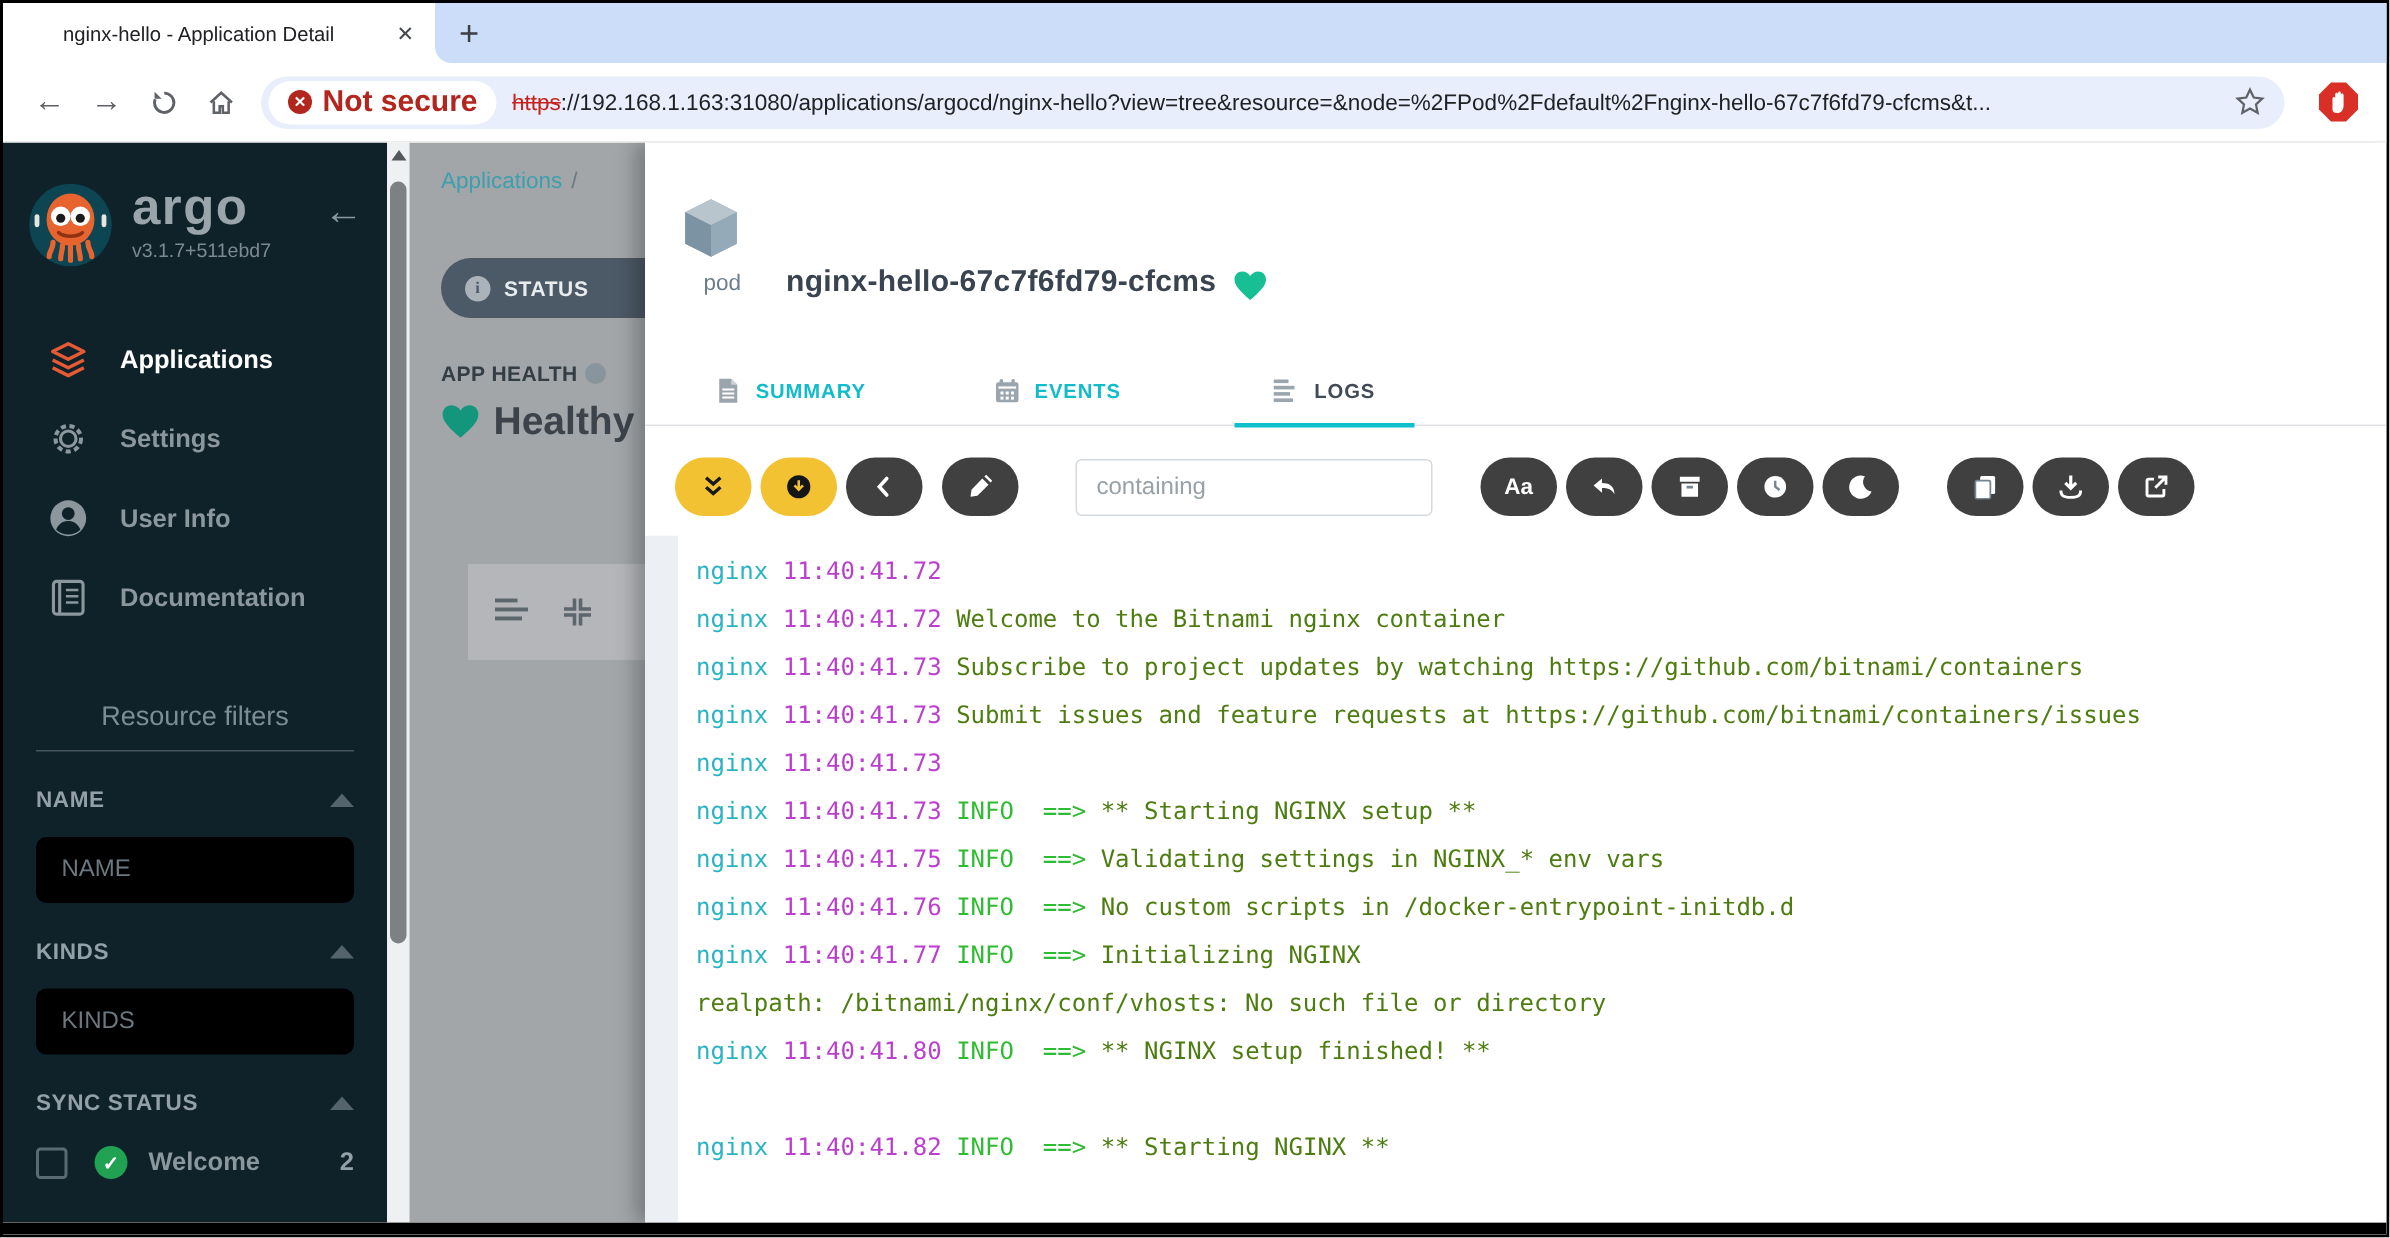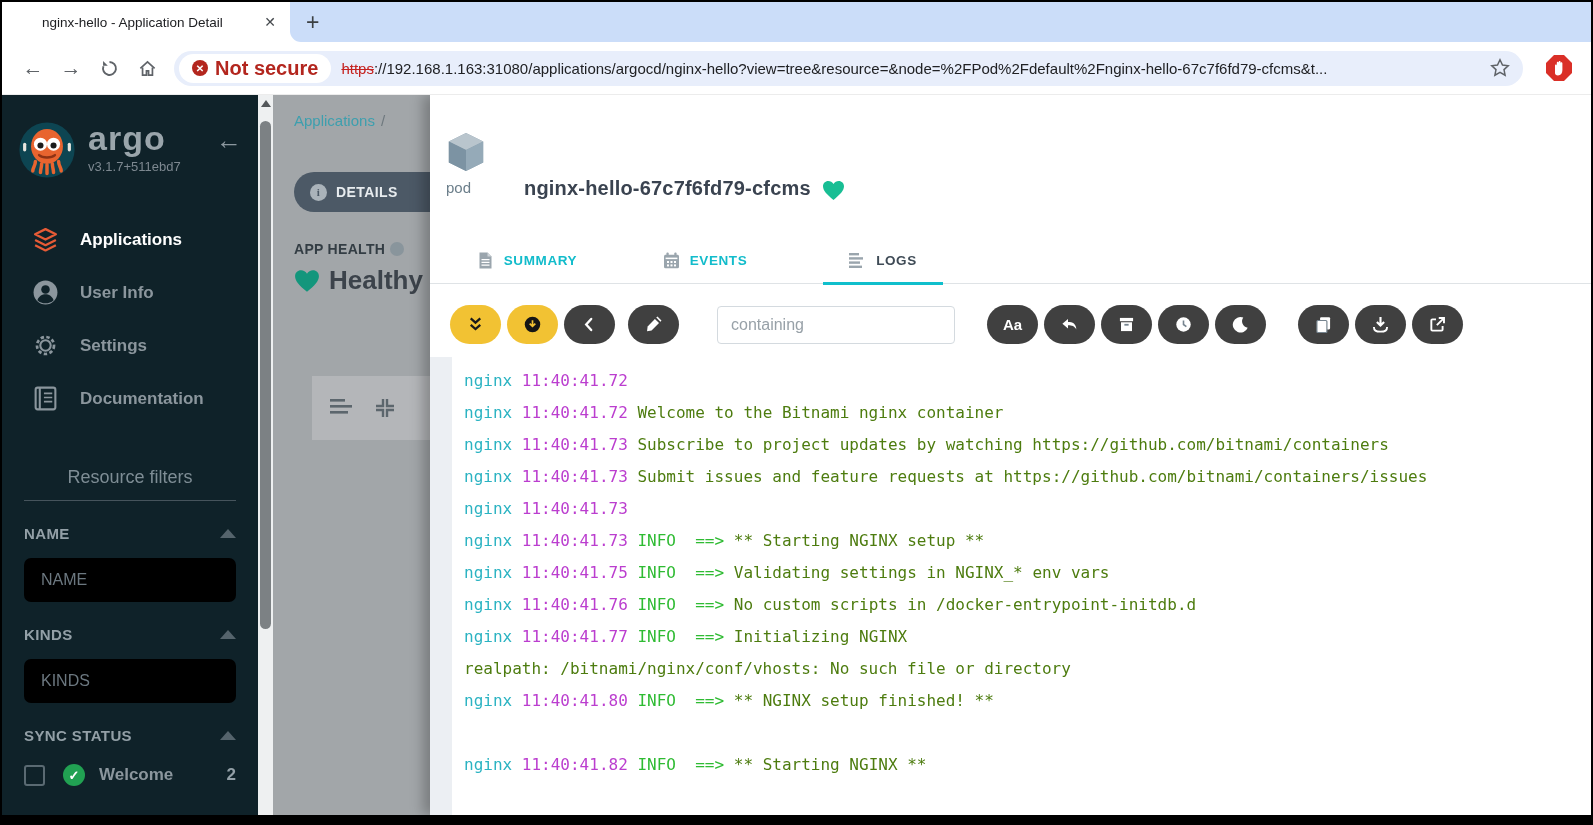--- a/index.html
+++ b/index.html
@@ -76,21 +76,21 @@
   .help-dot { width:14px; height:14px; border-radius:50%; background:#89959c; }
   .health-row { position:absolute; top:170px; left:21px; display:flex; align-items:center; gap:9px; font-size:26px; font-weight:700; color:#3c434b; white-space:nowrap; }
   .health-row svg { width:26px; height:24px; flex-shrink:0; }
   .tree-card { position:absolute; top:281px; left:39px; width:160px; height:64px; background:#b4b6b9; display:flex; align-items:center; gap:22px; padding-left:18px; }
   .tc-icon { width:22px; height:20px; }
   .tc-icon svg { width:100%; height:100%; }
 
   
   .panel { flex:1; background:#fff; box-shadow:-7px 0 12px rgba(0,0,0,.25); display:flex; flex-direction:column; overflow:hidden; position:relative; }
   .panel-header { height:142px; display:flex; padding:36px 0 0 16px; flex-shrink:0; }
-  .kind-block { width:48px; text-align:left; flex-shrink:0; }
+  .kind-block { width:48px; text-align:right; flex-shrink:0; }
   .kind-block svg { width:40px; height:42px; }
   .kind-label { font-size:15px; color:#6b7e8a; margin-top:2px; }
   .panel-title { display:flex; align-items:center; gap:11px; margin:9px 0 0 30px; font-size:20px; font-weight:700; color:#3a4350; letter-spacing:.2px; }
   .panel-title svg { width:23px; height:21px; margin-top:3px; }
 
   .tabbar { display:flex; border-bottom:1px solid #dfe3e6; flex-shrink:0; padding-left:8px; }
   .tab-cell { width:178px; display:flex; align-items:center; justify-content:center; gap:10px; padding:15px 0 14px; font-size:13.5px; font-weight:700; letter-spacing:.6px; color:#12bccb; position:relative; cursor:pointer; }
   .tab-cell.active { color:#3f4b56; }
   .tab-cell.active:after { content:""; position:absolute; bottom:-2px; left:29px; right:29px; height:3px; background:#10bfcc; }
   .tab-ic { width:17px; height:17px; }
@@ -196,32 +196,32 @@
                 <g fill="none" stroke="#e65b36" stroke-width="2.2" stroke-linejoin="round">
                   <path d="M13 3l10 5-10 5L3 8z"></path>
                   <path d="M3 13.5l10 5 10-5"></path>
                   <path d="M3 18.5l10 5 10-5"></path>
                 </g>
               </svg></span>
             <span class="mi-label">Applications</span>
           </div>
           <div class="menu-item">
             <span class="mi-icon"><svg viewBox="0 0 26 26">
+                <circle cx="13" cy="13" r="8.2" fill="none" stroke="#8b969d" stroke-width="2.6" stroke-dasharray="3.3 2.3"></circle>
+                <circle cx="13" cy="13" r="5" fill="none" stroke="#8b969d" stroke-width="2"></circle>
+              </svg></span>
+            <span class="mi-label">Settings</span>
+          </div>
+          <div class="menu-item">
+            <span class="mi-icon"><svg viewBox="0 0 26 26">
                 <circle cx="13" cy="13" r="11.5" fill="#8b969d"></circle>
                 <circle cx="13" cy="10" r="4.1" fill="#0f2229"></circle>
                 <path d="M5.2 20.4c1.6-4 4.7-5.6 7.8-5.6s6.2 1.6 7.8 5.6a11.5 11.5 0 0 1-15.6 0z" fill="#0f2229"></path>
               </svg></span>
             <span class="mi-label">User Info</span>
-          </div>
-          <div class="menu-item">
-            <span class="mi-icon"><svg viewBox="0 0 26 26">
-                <circle cx="13" cy="13" r="8.2" fill="none" stroke="#8b969d" stroke-width="2.6" stroke-dasharray="3.3 2.3"></circle>
-                <circle cx="13" cy="13" r="5" fill="none" stroke="#8b969d" stroke-width="2"></circle>
-              </svg></span>
-            <span class="mi-label">Settings</span>
           </div>
           <div class="menu-item">
             <span class="mi-icon"><svg viewBox="0 0 26 26">
                 <rect x="3.5" y="2.5" width="19" height="21" rx="2" fill="none" stroke="#8b969d" stroke-width="2"></rect>
                 <path d="M7.5 2.5v21" stroke="#8b969d" stroke-width="2"></path>
                 <path d="M11.5 8h8M11.5 12h8M11.5 16h8" stroke="#8b969d" stroke-width="1.6"></path>
               </svg></span>
             <span class="mi-label">Documentation</span>
           </div>
         </nav>
@@ -257,21 +257,21 @@
 
     <div class="vscroll">
       <span class="vs-arrow"></span>
       <span class="vs-thumb"></span>
     </div>
 
     <div class="backdrop">
       <div class="crumb"><span>Applications</span><span class="sep">/</span></div>
       <div class="details-pill">
         <span class="info-dot">i</span>
-        <span>DETAILS</span>
+        <span>STATUS</span>
       </div>
       <div class="ah-label">
         <span>APP HEALTH</span>
         <span class="help-dot"></span>
       </div>
       <div class="health-row">
         <svg viewBox="0 0 24 22">
             <path d="M12 21C5 15 1 11 1 6.5 1 3.4 3.4 1 6.5 1 8.7 1 10.9 2.3 12 4.2 13.1 2.3 15.3 1 17.5 1 20.6 1 23 3.4 23 6.5c0 4.5-4 8.5-11 14.5z" fill="#13967c"></path>
           </svg>
         <span>Healthy</span>

